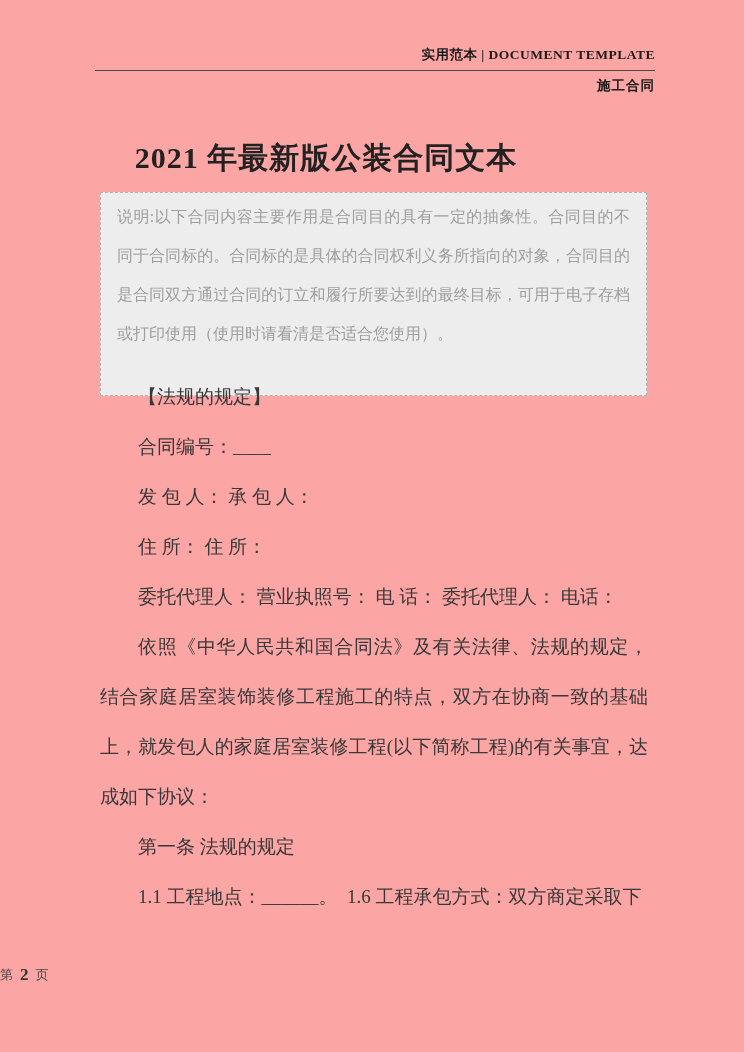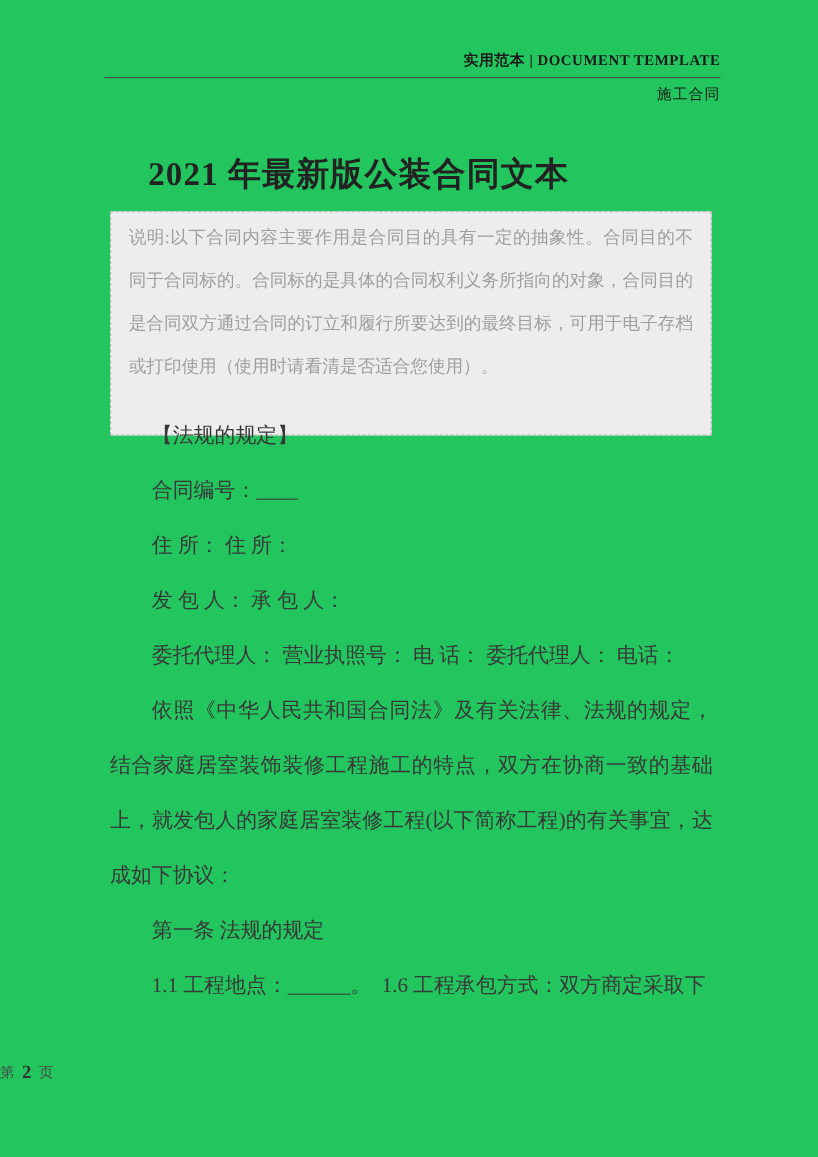--- a/index.html
+++ b/index.html
@@ -4,21 +4,21 @@
 <style>
   html, body {
     margin: 0;
     padding: 0;
     background: #ffffff;
   }
   .page {
     position: relative;
     width: 744px;
     height: 1052px;
-    background: #22c55e;
+    background: #fca5a5;
     overflow: hidden;
     font-family: "Liberation Serif", "DejaVu Serif", serif;
     color: #333333;
   }
 
   
   .header {
     position: absolute;
     left: 95px;
     top: 46px;
@@ -29,21 +29,21 @@
     font-size: 13.5px;
     font-weight: bold;
     color: #1a1a1a;
     letter-spacing: 0.5px;
     padding-bottom: 6px;
     border-bottom: 1px solid #4a4a4a;
   }
   .header-doctype {
     text-align: right;
     font-size: 13.5px;
-    font-weight: normal;
+    font-weight: bold;
     color: #1a1a1a;
     padding-top: 6px;
     letter-spacing: 1px;
   }
 
   
   .doc-title {
     position: absolute;
     left: 0;
     top: 138px;
@@ -121,22 +121,22 @@
     <div class="header-doctype">施工合同</div>
   </div>
 
   <div class="doc-title">2021 年最新版公装合同文本</div>
 
   <div class="notice-box">说明:以下合同内容主要作用是合同目的具有一定的抽象性。合同目的不同于合同标的。合同标的是具体的合同权利义务所指向的对象，合同目的是合同双方通过合同的订立和履行所要达到的最终目标，可用于电子存档或打印使用（使用时请看清是否适合您使用）。</div>
 
   <div class="doc-body">
     <p>【法规的规定】</p>
     <p>合同编号：____</p>
+    <p>发 包 人： 承 包 人：</p>
     <p>住 所： 住 所：</p>
-    <p>发 包 人： 承 包 人：</p>
     <p>委托代理人： 营业执照号： 电 话： 委托代理人： 电话：</p>
     <p class="justify">依照《中华人民共和国合同法》及有关法律、法规的规定，结合家庭居室装饰装修工程施工的特点，双方在协商一致的基础上，就发包人的家庭居室装修工程(以下简称工程)的有关事宜，达成如下协议：</p>
     <p>第一条 法规的规定</p>
     <p>1.1 工程地点：______。  1.6 工程承包方式：双方商定采取下</p>
   </div>
 
   <div class="footer">
     <span>第</span><span class="page-num">2</span><span>页</span>
   </div>
 

